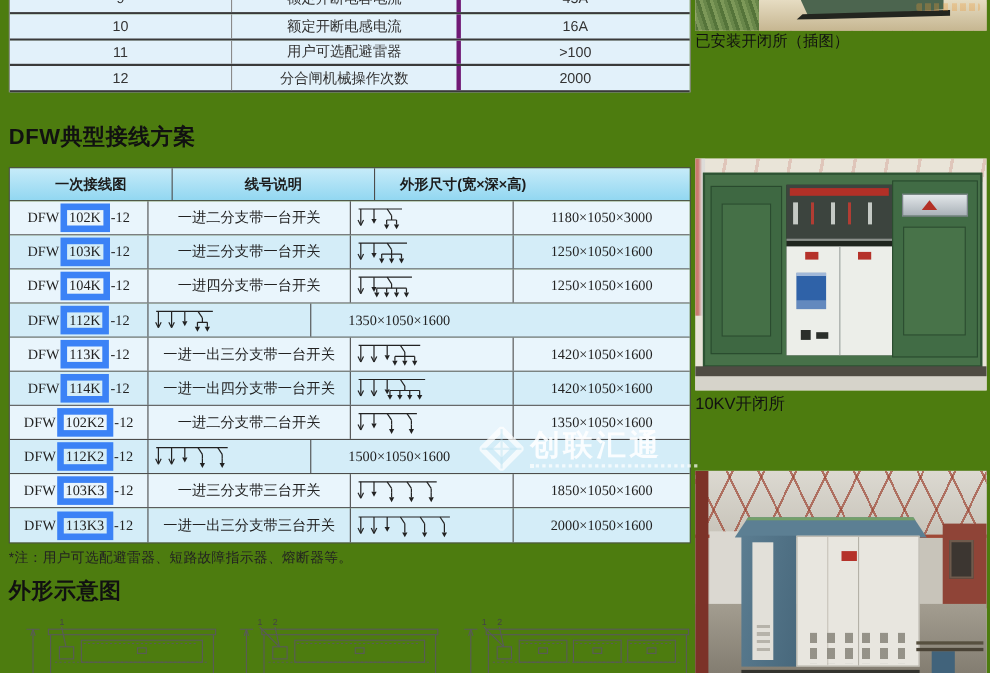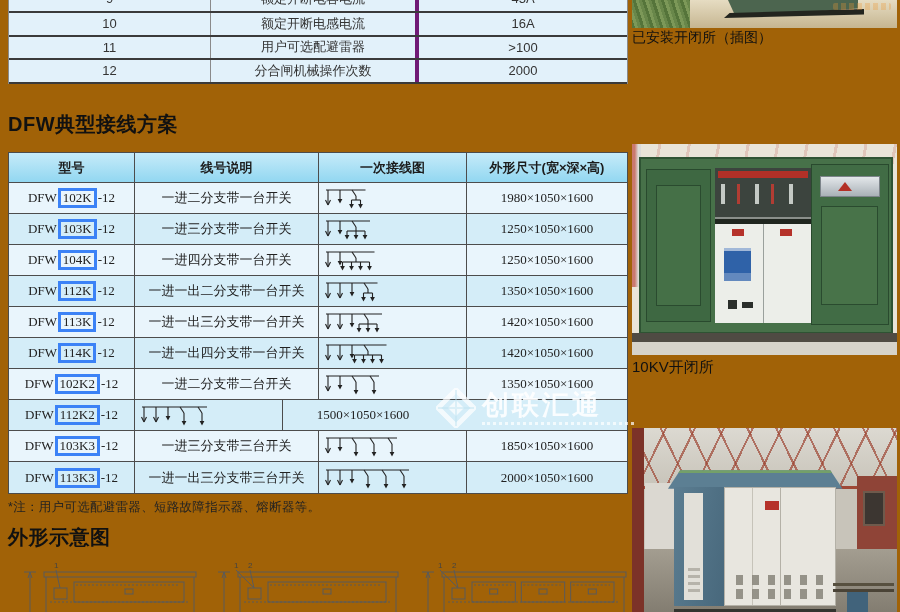--- a/index.html
+++ b/index.html
@@ -1,18 +1,18 @@
 <!DOCTYPE html>
 <html><head>
 <meta charset="utf-8">
 <style>
   * { margin:0; padding:0; box-sizing:border-box; }
   html,body { background:#fff; }
   body { font-family:"Liberation Sans", sans-serif; }
-  .page { position:relative; width:900px; height:612px; background:#a16207; overflow:hidden; }
+  .page { position:relative; width:900px; height:612px; background:#4d7c0f; overflow:hidden; }
 
   
   .spec-table { position:absolute; left:8px; top:0; width:620px;
     border-left:1px solid #8a8a8a; border-right:1px solid #8a8a8a; }
   .spec-row { display:flex; height:23.5px; background:#e2f1fa; border-bottom:2px solid #3a3a3a; }
   .spec-row.partial { height:13px; }
   .spec-cell { display:flex; align-items:center; justify-content:center;
     font-size:13px; color:#333; overflow:hidden; }
   .spec-row.partial .spec-cell { align-items:flex-start; }
   .spec-row.partial .spec-cell span { margin-top:-9px; line-height:15px; }
@@ -31,21 +31,21 @@
     background:linear-gradient(#c6ebf9 0%, #92d7f1 100%);
     border-bottom:1px solid #4c4c4c; }
   .mt-header .mt-cell { font-weight:bold; font-size:13px; color:#1c1c1c; }
   .mt-row { display:flex; height:31px; font-size:13px; color:#222; border-bottom:1px solid #4c4c4c;font-family:Liberation Serif, serif; }
   .mt-row:last-child { border-bottom:none; }
   .mt-row.odd  { background:#e9f5fc; }
   .mt-row.even { background:#d4edf8; }
   .mt-cell { display:flex; align-items:center; justify-content:center; border-right:1px solid #4c4c4c; }
   .mt-cell:last-child { border-right:none; }
   .c0 { width:126px; } .c1 { width:184px; } .c2 { width:148px; } .c3 { width:160px; }
-  .boxed { display:inline-block; border:3px solid #3b82f6; padding:0 2px; margin:0 1px; line-height:14px; }
+  .boxed { display:inline-block; border:6px solid #3b82f6; padding:0 2px; margin:0 1px; line-height:14px; }
 
   
   .note { position:absolute; left:8px; top:499px; font-size:12.5px; color:#222; letter-spacing:.3px; }
 
   
   .outline-wrap { position:absolute; left:8px; top:558px; width:625px; height:54px; overflow:hidden; }
   .outline-wrap svg { position:absolute; top:0; }
 
   
   .photo { position:absolute; left:632px; width:265px; overflow:hidden; }
@@ -196,23 +196,22 @@
         <div class="spec-cell sc3">
           <span>2000</span>
         </div>
       </div>
     </div>
 
   <h2 class="doc-title t1">DFW典型接线方案</h2>
 
   <div class="main-table">
     <div class="mt-header">
-        <div class="mt-cell c0">型号</div>
+        <div class="mt-cell c2">一次接线图</div>
         <div class="mt-cell c1">线号说明</div>
-        <div class="mt-cell c2">一次接线图</div>
         <div class="mt-cell c3">外形尺寸(宽×深×高)</div>
       </div>
     <div>
         <div class="mt-row odd">
           <div class="mt-cell c0">
             <span>DFW</span>
             <span class="boxed">102K</span>
             <span>-12</span>
           </div>
           <div class="mt-cell c1">一进二分支带一台开关</div>
@@ -226,21 +225,21 @@
               <line x1="32" y1="7" x2="36" y2="13" stroke="#222" stroke-width="1.1"></line>
               <line x1="36" y1="13" x2="36" y2="17" stroke="#222" stroke-width="1.1"></line>
               <line x1="31.5" y1="17" x2="40.5" y2="17" stroke="#222" stroke-width="1.1"></line>
               <line x1="31.5" y1="17" x2="31.5" y2="21" stroke="#222" stroke-width="1.1"></line>
               <polygon points="29.1,21 33.9,21 31.5,25.5" fill="#222"></polygon>
               <line x1="40.5" y1="17" x2="40.5" y2="21" stroke="#222" stroke-width="1.1"></line>
               <polygon points="38.1,21 42.9,21 40.5,25.5" fill="#222"></polygon>
               <line x1="6" y1="7" x2="45.5" y2="7" stroke="#222" stroke-width="1.1"></line>
             </svg>
           </div>
-          <div class="mt-cell c3">1980×1050×1600</div>
+          <div class="mt-cell c3">1180×1050×3000</div>
         </div>
         <div class="mt-row even">
           <div class="mt-cell c0">
             <span>DFW</span>
             <span class="boxed">103K</span>
             <span>-12</span>
           </div>
           <div class="mt-cell c1">一进三分支带一台开关</div>
           <div class="mt-cell c2">
             <svg width="146" height="30">
@@ -292,21 +291,20 @@
             </svg>
           </div>
           <div class="mt-cell c3">1250×1050×1600</div>
         </div>
         <div class="mt-row even">
           <div class="mt-cell c0">
             <span>DFW</span>
             <span class="boxed">112K</span>
             <span>-12</span>
           </div>
-          <div class="mt-cell c1">一进一出二分支带一台开关</div>
           <div class="mt-cell c2">
             <svg width="146" height="30">
               <line x1="8" y1="7" x2="8" y2="21" stroke="#222" stroke-width="1.1"></line>
               <line x1="5.5" y1="17" x2="8" y2="22" stroke="#222" stroke-width="1.1"></line>
               <line x1="10.5" y1="17" x2="8" y2="22" stroke="#222" stroke-width="1.1"></line>
               <line x1="20" y1="7" x2="20" y2="21" stroke="#222" stroke-width="1.1"></line>
               <line x1="17.5" y1="17" x2="20" y2="22" stroke="#222" stroke-width="1.1"></line>
               <line x1="22.5" y1="17" x2="20" y2="22" stroke="#222" stroke-width="1.1"></line>
               <line x1="32" y1="7" x2="32" y2="16" stroke="#222" stroke-width="1.1"></line>
               <polygon points="29.6,16 34.4,16 32,20.5" fill="#222"></polygon>

